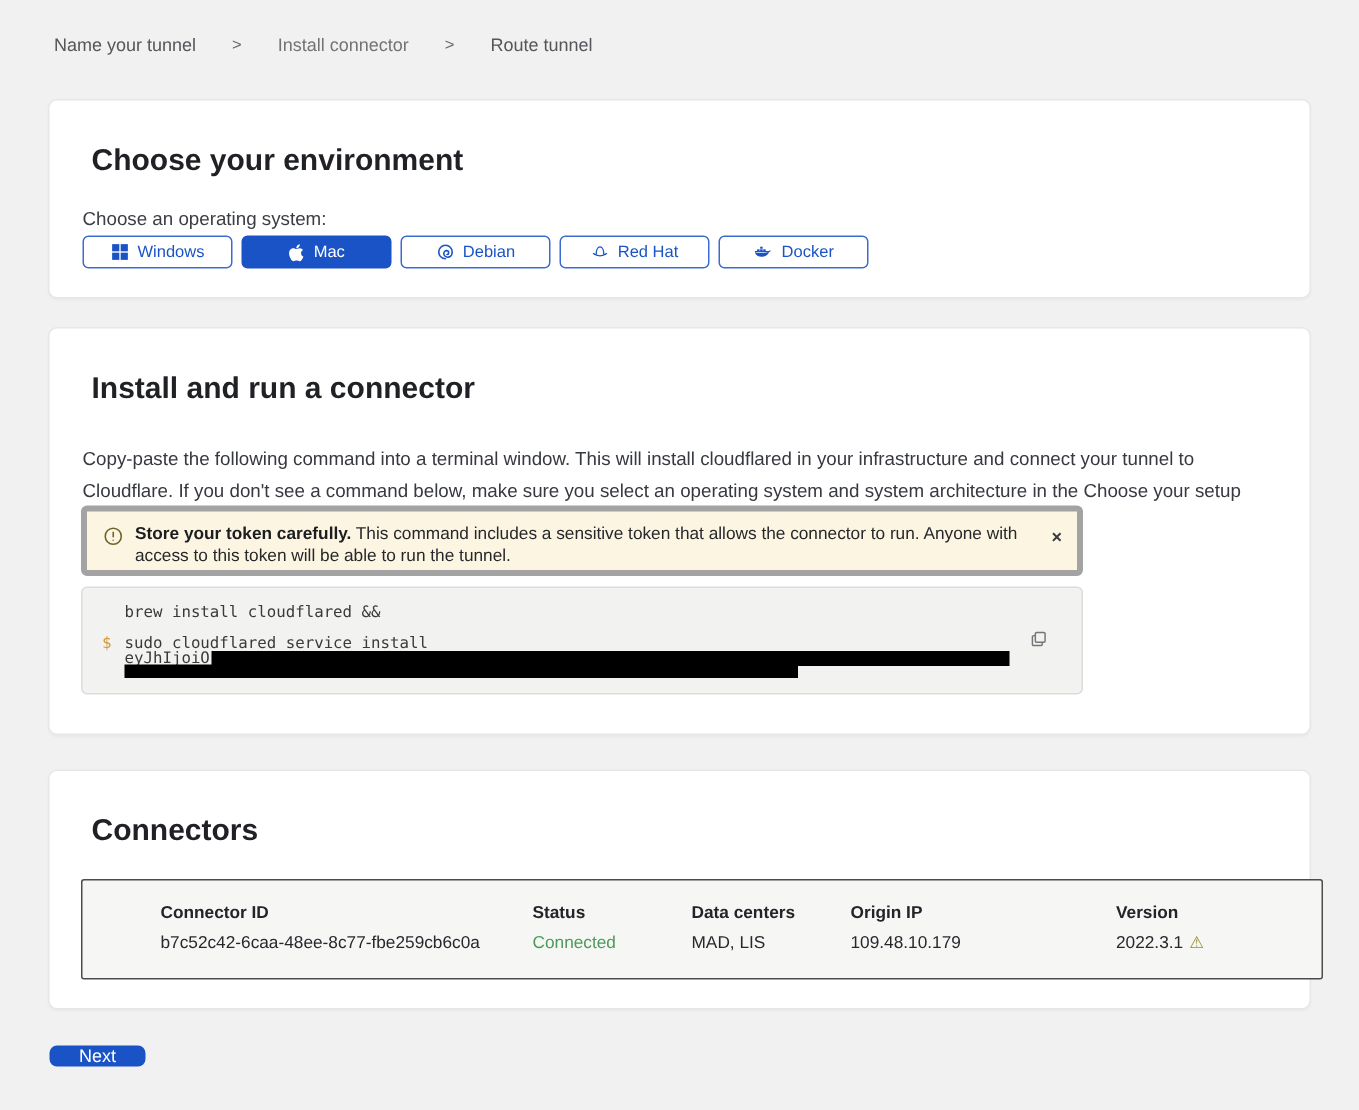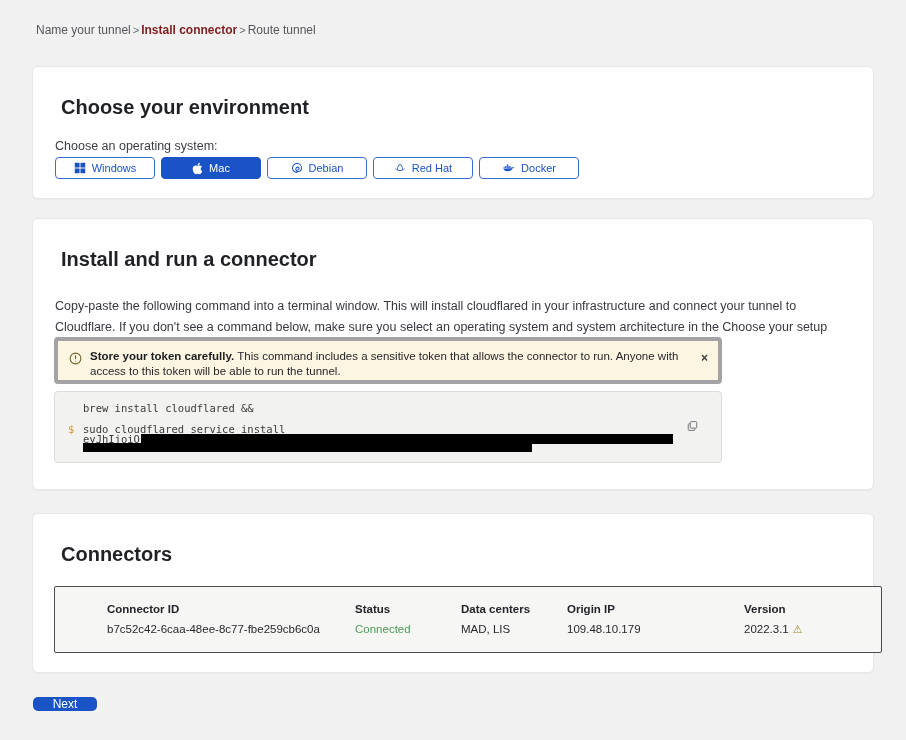--- a/index.html
+++ b/index.html
@@ -8,24 +8,24 @@
     background:#f1f1f2;
     font-family:"Liberation Sans", sans-serif;
     color:#24262b;
     position:relative;
     overflow:hidden;
   }
   
   .breadcrumb {
     position:absolute; top:23px; left:36px;
     font-size:12px; color:#55565a;
-    display:flex; align-items:center; gap:2px;
+    display:flex; align-items:center; gap:24px;
   }
   .breadcrumb .crumb { cursor:default; }
-  .breadcrumb .crumb.active { font-weight:bold; color:#7f1d1d; }
+  .breadcrumb .crumb.active { font-weight:normal; color:#737373; }
   .breadcrumb .sep { color:#6b6c70; font-size:11px; }
 
   
   .card {
     position:absolute; left:32px; width:842px;
     background:#ffffff;
     border:1px solid #e7e7e9;
     border-radius:6px;
     box-shadow:0 1px 2px rgba(0,0,0,0.04);
   }

